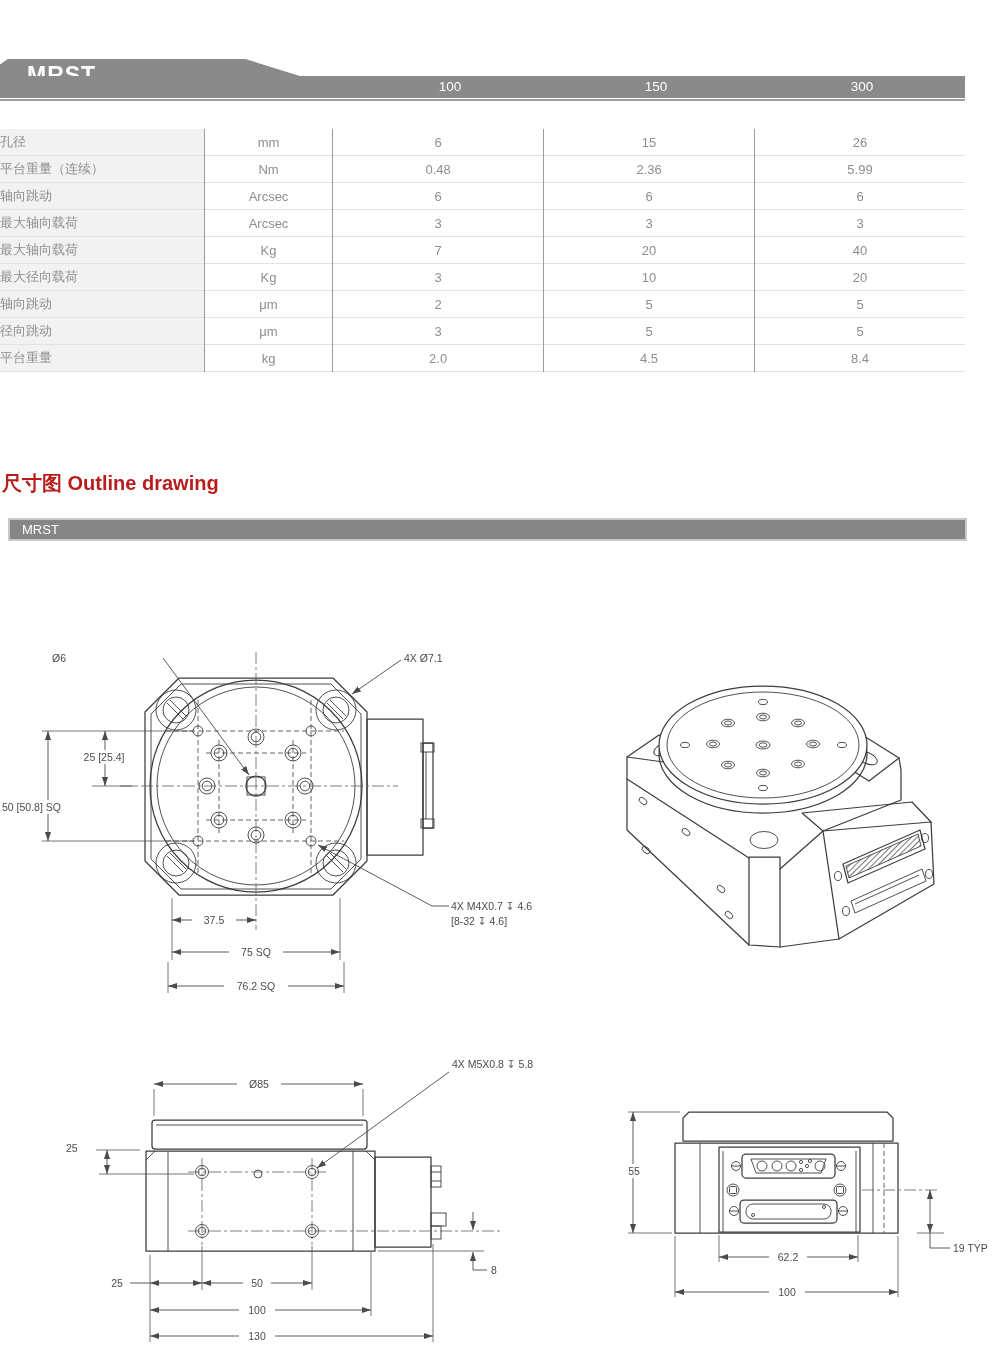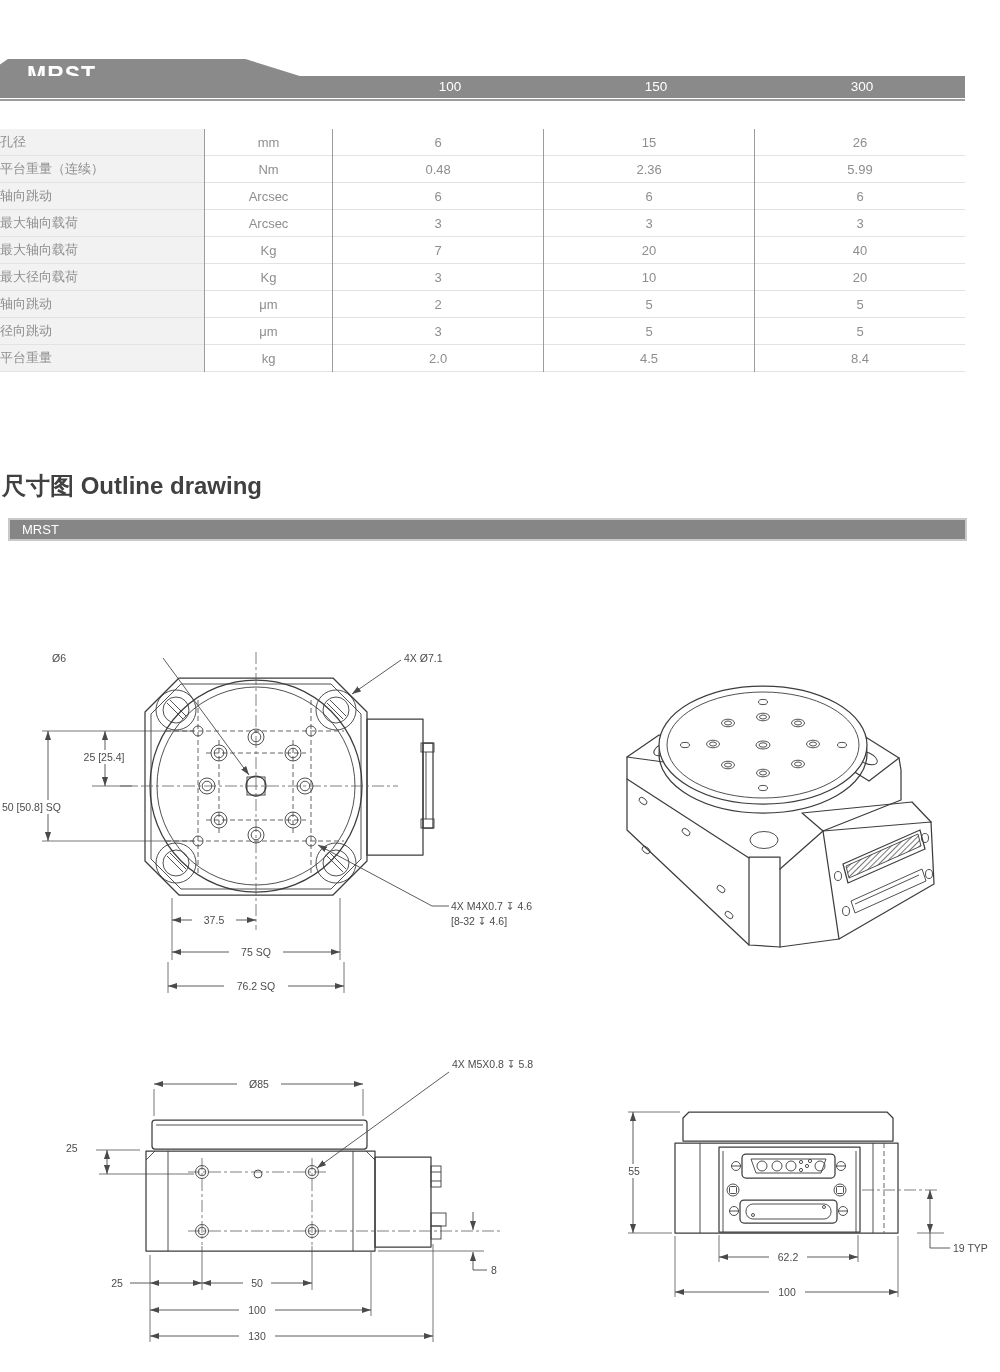--- a/index.html
+++ b/index.html
@@ -22,21 +22,21 @@
     table-layout:fixed;font-size:13px;color:#8e8e8e;margin-top:28px;}
   table.spec tr{border-bottom:1px solid #e2e2e2;}
   table.spec td{height:26px;padding:0;white-space:nowrap;}
   td.lbl{width:200px;background:#f2f2f2;padding-left:22px;border-right:1px solid #9c9c9c;text-align:left;}
   td.unit{width:125px;text-align:center;border-right:1px solid #9c9c9c;}
   td.val{width:206px;text-align:center;}
   td.vb{border-right:1px solid #9c9c9c;}
   td.spanv{text-align:center;}
 
   
-  .sect-title{position:absolute;left:2px;top:470px;font-size:24px;font-weight:bold;color:#404040;}
+  .sect-title{position:absolute;left:2px;top:470px;font-size:20px;font-weight:bold;color:#b91c1c;}
   .series-bar{position:absolute;left:8px;top:518px;width:943px;height:19px;background:#868686;
     border:2px solid #c9c9c9;color:#fff;font-size:13px;line-height:19px;padding-left:12px;}
 
   
   svg.drawing{position:absolute;left:0;top:560px;}
   .ln{fill:none;stroke:#3d3d3d;stroke-width:1.25;stroke-linejoin:round;stroke-linecap:round;}
   .tn{fill:none;stroke:#3d3d3d;stroke-width:0.9;}
   .wf{fill:#fff;stroke:#3d3d3d;stroke-width:1.25;}
   .cl{fill:none;stroke:#606060;stroke-width:0.8;stroke-dasharray:12 3 3 3;}
   .hd{fill:none;stroke:#555;stroke-width:0.9;stroke-dasharray:5 3;}

